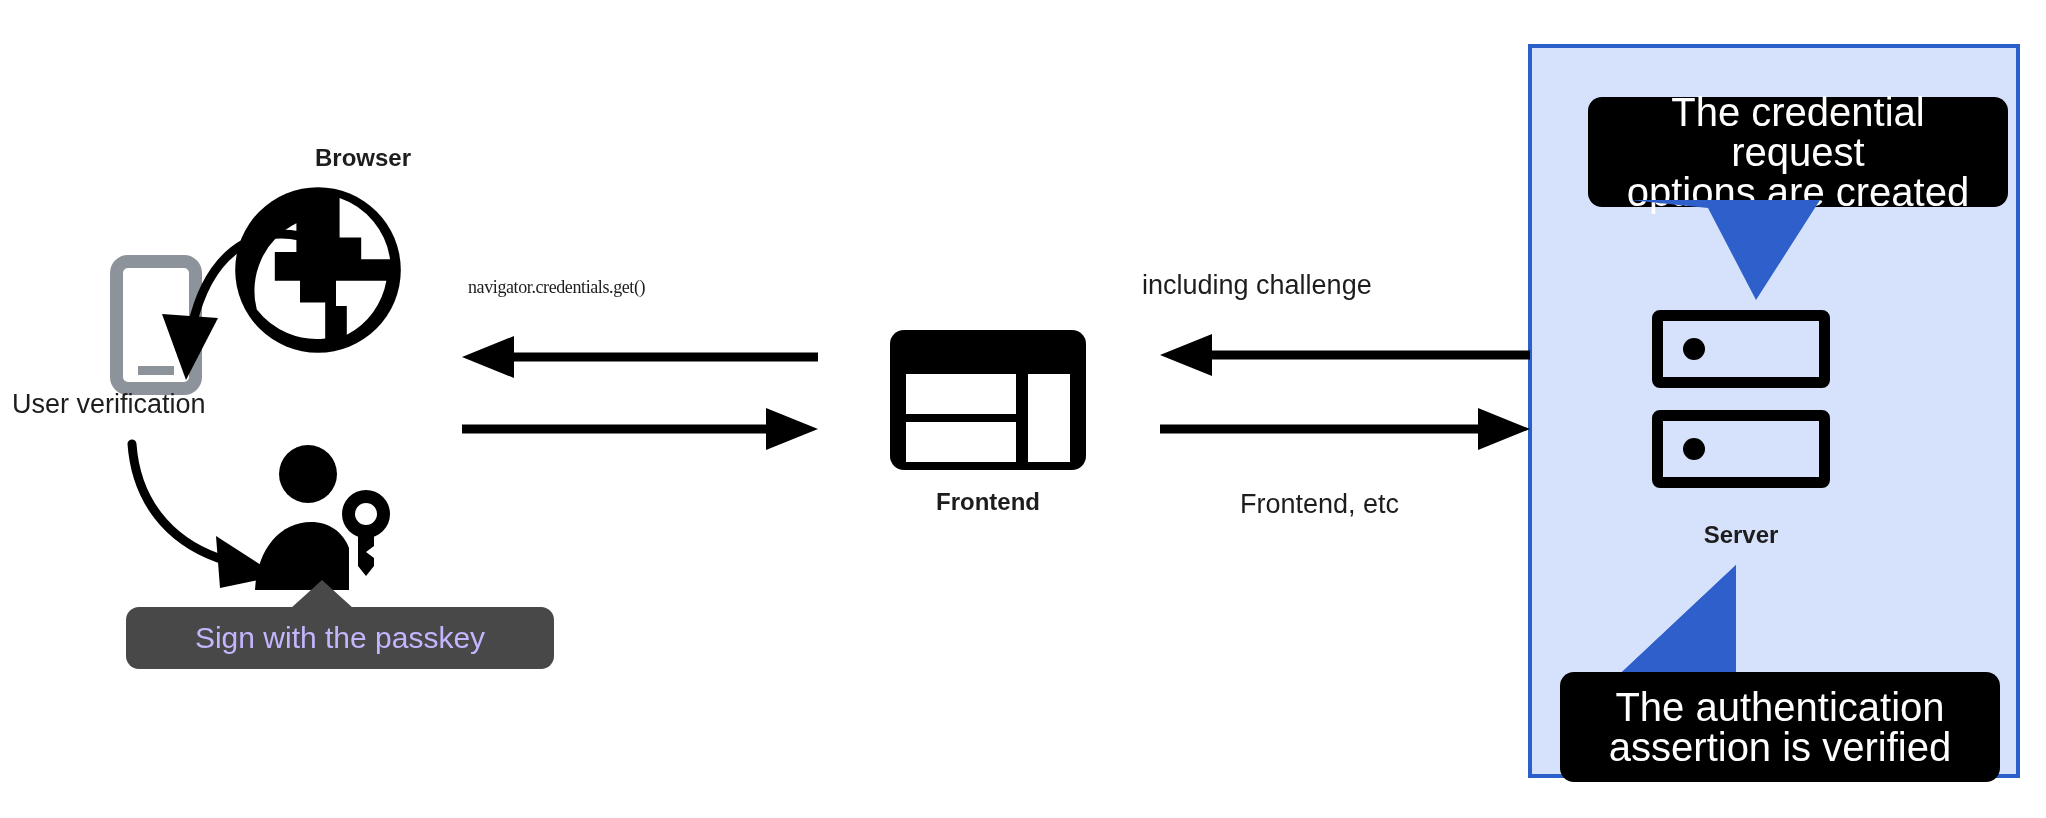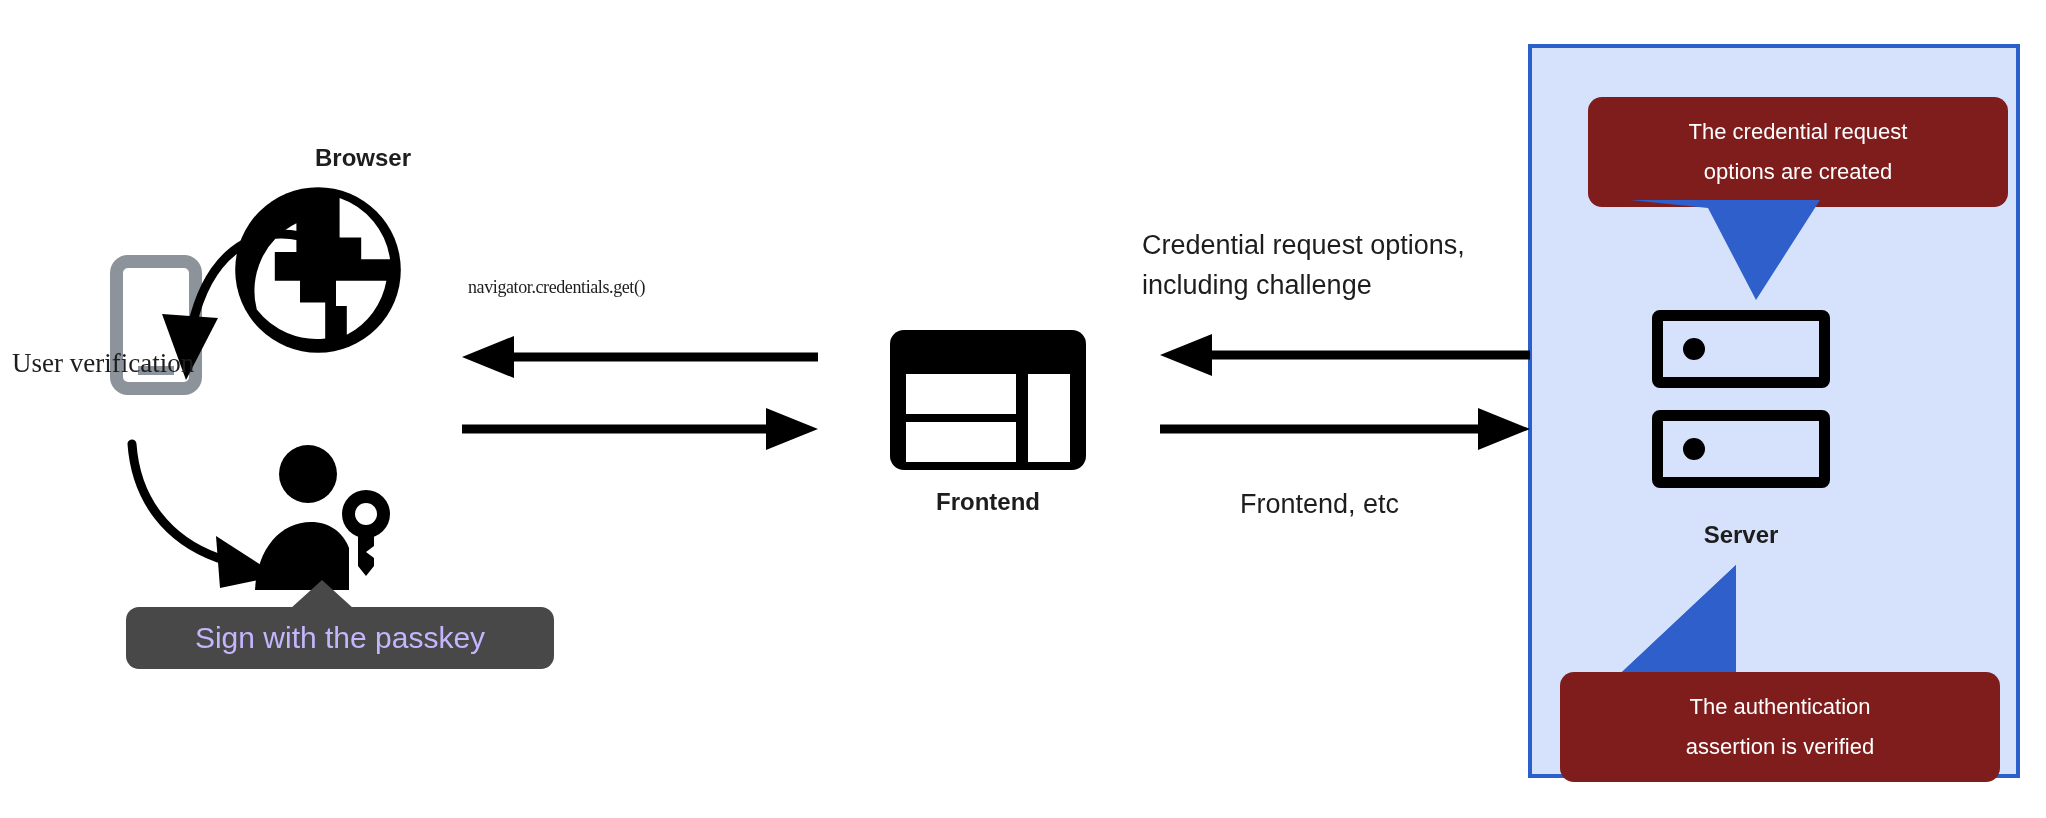--- a/index.html
+++ b/index.html
@@ -43,24 +43,24 @@
     width: 492px;
     height: 734px;
     background: #d6e2fb;
     border: 4px solid #2b5fc9;
     box-sizing: border-box;
   }
 
   
   .callout-blue {
     position: absolute;
-    background: #7f1d1d;
+    background: #000000;
     border-radius: 14px;
     color: #ffffff;
-    font-size: 22px;
+    font-size: 40px;
     line-height: 40px;
     text-align: center;
     display: flex;
     align-items: center;
     justify-content: center;
     padding: 14px 20px;
     box-sizing: border-box;
   }
 
   .callout-dark {
@@ -159,21 +159,20 @@
     <polygon points="140,0 140,122 10,122" fill="#2f5fcb"></polygon>
   </svg>
 
   <div class="callout-blue" style="left:1560px; top:672px; width:440px; height:110px;">
     <div>
       <div>The authentication</div>
       <div>assertion is verified</div>
     </div>
   </div>
 
-  <div class="label" style="left:1142px; top:228px;">Credential request options,</div>
   <div class="label" style="left:1142px; top:268px;">including challenge</div>
 
   <svg class="arrowline" style="left:1160px; top:330px; width:370px; height:50px;" viewBox="0 0 370 50">
     <line x1="370" y1="25" x2="46" y2="25" stroke="#000" stroke-width="9"></line>
     <polygon points="0,25 52,4 52,46" fill="#000"></polygon>
   </svg>
 
   <svg class="arrowline" style="left:1160px; top:404px; width:370px; height:50px;" viewBox="0 0 370 50">
     <line x1="0" y1="25" x2="324" y2="25" stroke="#000" stroke-width="9"></line>
     <polygon points="370,25 318,4 318,46" fill="#000"></polygon>
@@ -214,21 +213,21 @@
   <div class="icon" id="phone-icon">
     <div class="body"></div>
     <div class="home"></div>
   </div>
 
   <svg class="abs" style="left:100px; top:222px; width:210px; height:180px;" viewBox="0 0 210 180">
     <path d="M200 14 C 150 4, 108 34, 92 104" stroke="#000" stroke-width="9" fill="none" stroke-linecap="round"></path>
     <polygon points="86,158 62,92 118,96" fill="#000"></polygon>
   </svg>
 
-  <div class="label" style="left:12px; top:346px;font-family:Liberation Serif, serif;">User verification</div>
+  <div class="label" style="left:12px; top:387px;">User verification</div>
 
   <svg class="abs" style="left:120px; top:438px; width:200px; height:160px;" viewBox="0 0 200 160">
     <path d="M12 6 C 16 62, 48 102, 98 120" stroke="#000" stroke-width="9" fill="none" stroke-linecap="round"></path>
     <polygon points="158,138 96,98 100,150" fill="#000"></polygon>
   </svg>
 
   <svg class="icon" style="left:255px; top:442px; width:140px; height:150px;" viewBox="0 0 140 150">
     <circle cx="53" cy="32" r="29" fill="#000"></circle>
     <path d="M0 148 C 2 106, 26 80, 56 80 C 74 80, 88 90, 94 106 L94 148 Z" fill="#000"></path>
     <circle cx="111" cy="72" r="24" fill="#000"></circle>

